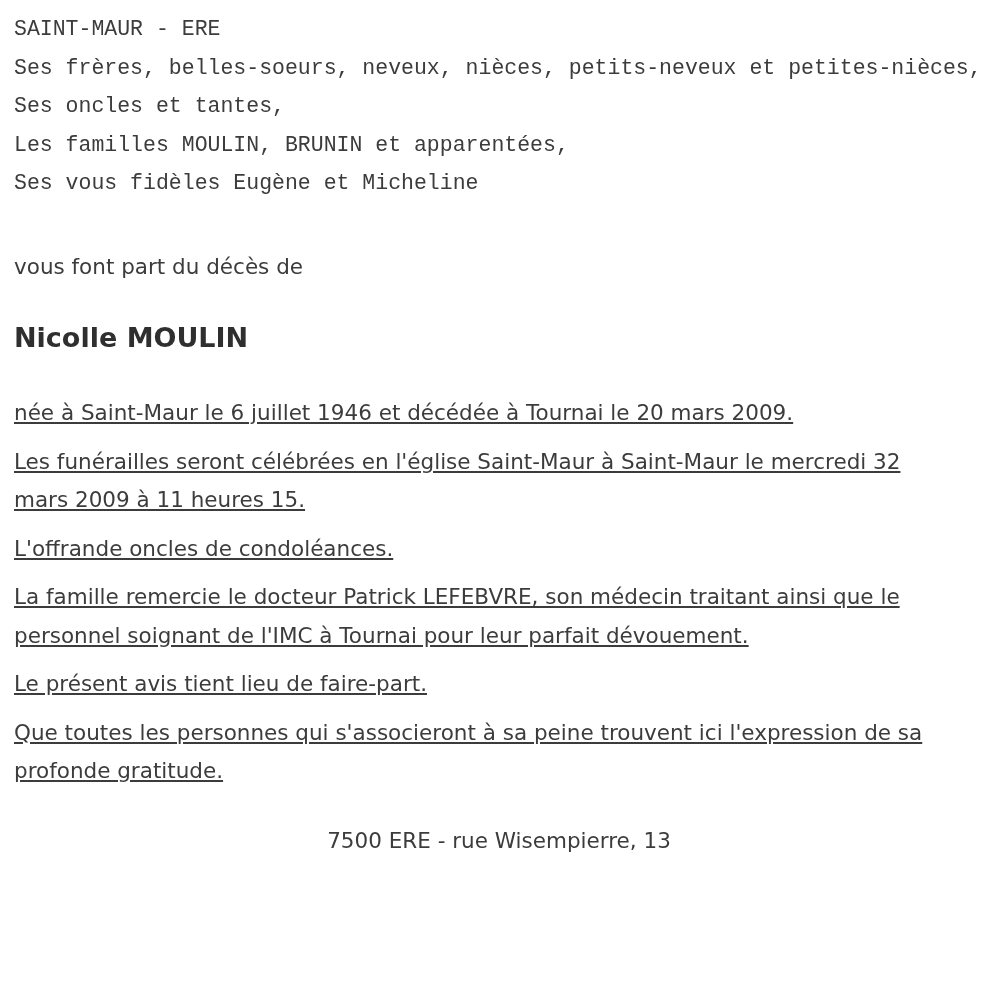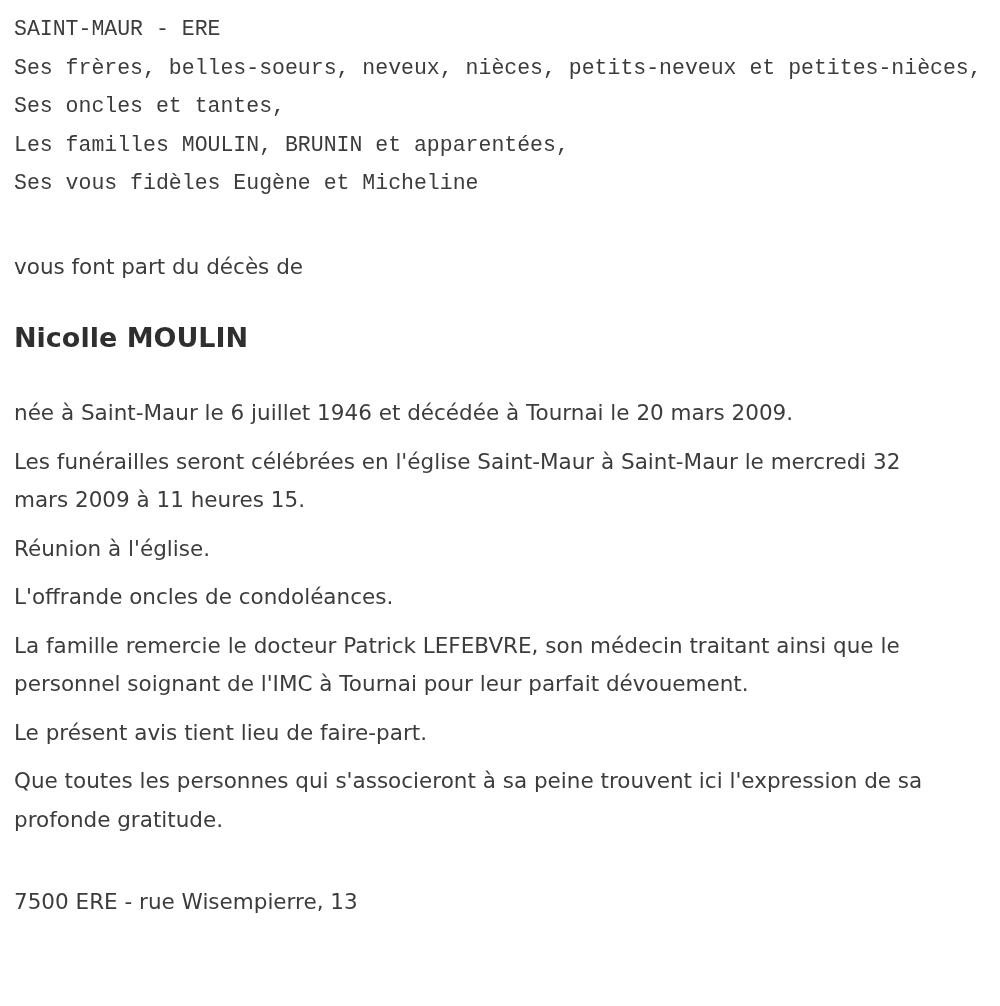--- a/index.html
+++ b/index.html
@@ -36,25 +36,27 @@
     margin: 36px 0 0 0;
   }
   .body-block {
     margin-top: 40px;
   }
   .body-paragraph {
     font-size: 21.5px;
     line-height: 38.5px;
     margin: 0 0 10px 0;
     max-width: 945px;
+    text-decoration: underline;
   }
   .footer-address {
     font-size: 21.5px;
     line-height: 38.5px;
-    margin-top: 44px;
+    margin-top: 31px;
+    text-align: center;
   }
 </style>
 </head>
 <body>
 
 <div class="page">
 
   <div class="header-block">
     <div class="header-line">SAINT-MAUR - ERE</div>
     <div class="header-line">Ses frères, belles-soeurs, neveux, nièces, petits-neveux et petites-nièces,</div>
@@ -62,21 +64,20 @@
     <div class="header-line">Les familles MOULIN, BRUNIN et apparentées,</div>
     <div class="header-line">Ses vous fidèles Eugène et Micheline</div>
     <div class="announcement">vous font part du décès de</div>
   </div>
 
   <h1 class="deceased-name">Nicolle MOULIN</h1>
 
   <div class="body-block">
     <p class="body-paragraph">née à Saint-Maur le 6 juillet 1946 et décédée à Tournai le 20 mars 2009.</p>
     <p class="body-paragraph">Les funérailles seront célébrées en l'église Saint-Maur à Saint-Maur le mercredi 32 mars 2009 à 11 heures 15.</p>
-    <p class="body-paragraph">Réunion à l'église.</p>
     <p class="body-paragraph">L'offrande oncles de condoléances.</p>
     <p class="body-paragraph">La famille remercie le docteur Patrick LEFEBVRE, son médecin traitant ainsi que le personnel soignant de l'IMC à Tournai pour leur parfait dévouement.</p>
     <p class="body-paragraph">Le présent avis tient lieu de faire-part.</p>
     <p class="body-paragraph">Que toutes les personnes qui s'associeront à sa peine trouvent ici l'expression de sa profonde gratitude.</p>
   </div>
 
   <div class="footer-address">7500 ERE - rue Wisempierre, 13</div>
 
 </div>
 

